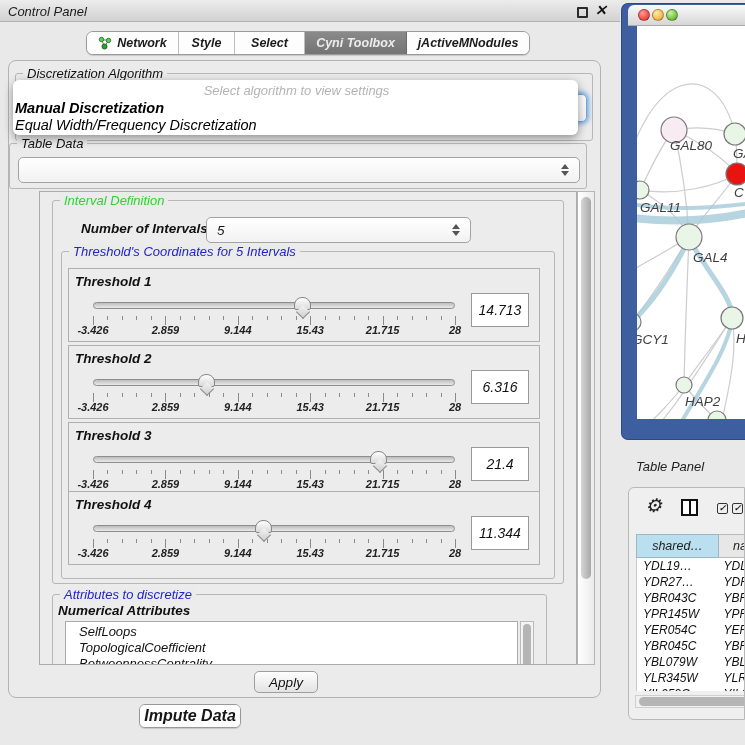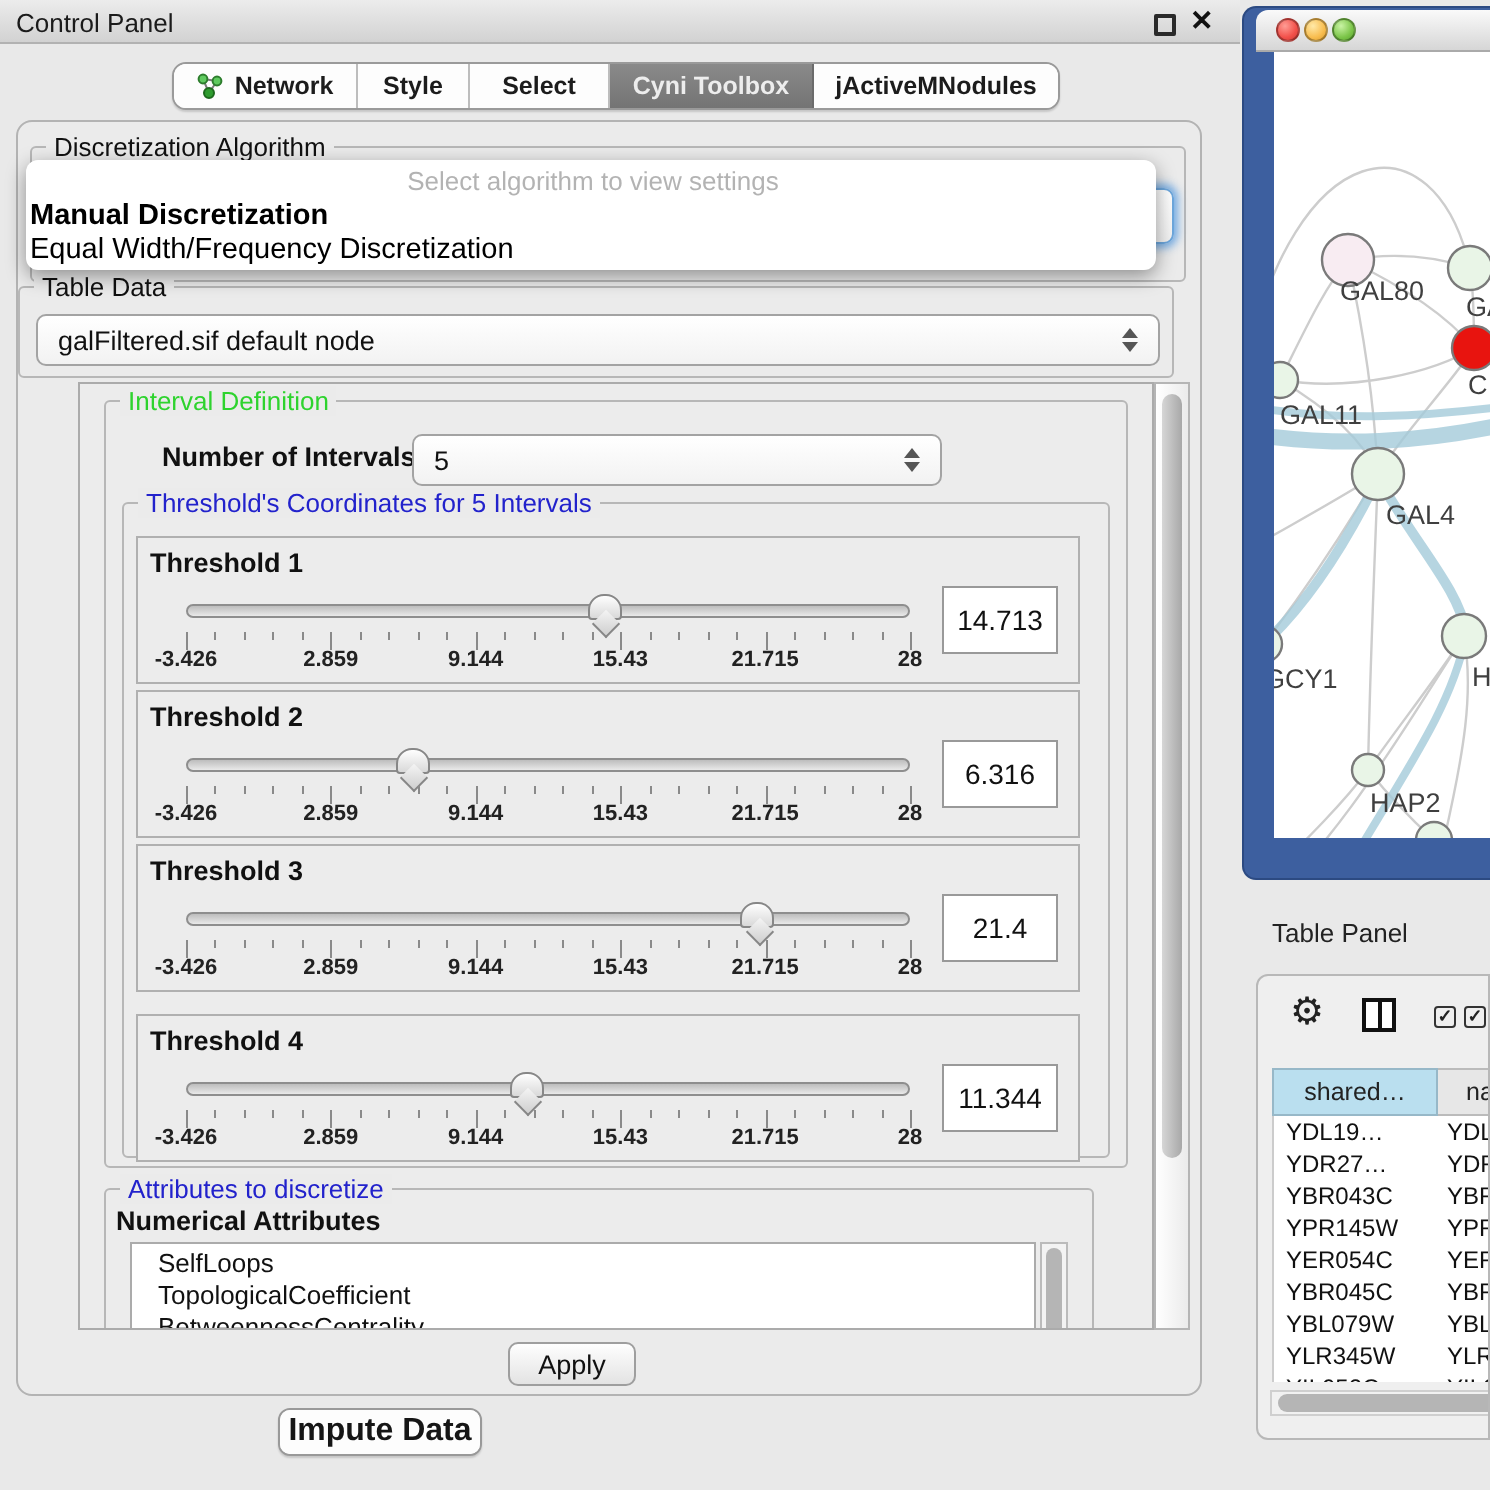--- a/index.html
+++ b/index.html
@@ -1,18 +1,18 @@
 <!DOCTYPE html>
 <html><head>
 <meta charset="utf-8">
 <style>
   * { margin:0; padding:0; box-sizing:border-box; }
   html,body { width:745px; height:745px; }
   body { font-family:"Liberation Sans", sans-serif; background:#e9e9e9; }
-  .screen { position:absolute; inset:0; width:745px; height:745px; overflow:hidden; background:#e9e9e9; }
+  .screen { position:absolute; inset:0; width:745px; height:745px; overflow:hidden; background:#e9e9e9;font-style:italic; }
   .abs { position:absolute; }
 
   
   .titlebar { left:0; top:0; width:620px; height:22px;
     background:linear-gradient(#ececec,#d2d2d2); border-bottom:1px solid #b2b2b2; }
   .titlebar .title { position:absolute; left:8px; top:4px; font-size:13px; color:#1b1b1b; }
   .float-icon { position:absolute; left:577px; top:7px; width:11px; height:11px;
     border:2px solid #2a2a2a; border-radius:1px; background:transparent; }
   .close-icon { position:absolute; left:595px; top:2px; font-size:14px; font-weight:bold; color:#111; }
 
@@ -172,21 +172,20 @@
 
   <div class="abs mainpanel">
 
     <div class="group" style="left:6px; top:12px; width:578px; height:68px;">
       <span class="gtitle">Discretization Algorithm</span>
     </div>
 
     <div class="group" style="left:0; top:82px; width:578px; height:46px;">
       <span class="gtitle">Table Data</span>
       <div class="combo" style="left:8px; top:13px; width:562px; height:26px;">
-        <span>galFiltered.sif default node</span>
         <span class="spinner">
             <i class="up"></i>
             <i class="dn"></i>
           </span>
       </div>
     </div>
 
     <div class="scrollwrap abs">
 
       <div class="group" style="left:12px; top:8px; width:512px; height:384px;">
@@ -328,21 +327,21 @@
                 <span style="left: 0%;">-3.426</span>
                 <span style="left: 20%;">2.859</span>
                 <span style="left: 40%;">9.144</span>
                 <span style="left: 60%;">15.43</span>
                 <span style="left: 80%;">21.715</span>
                 <span style="left: 100%;">28</span>
               </div>
             <div class="vbox">21.4</div>
           </div>
 
-          <div class="tbox" style="top:255px;">
+          <div class="tbox" style="top:239px;">
             <span class="tlabel">Threshold 4</span>
             <div class="track">
                 <div class="sl-thumb" style="left: calc(46.9993% - 8px);"></div>
               </div>
             <div class="ticks">
                 <i style="left: 0%; height: 9px;"></i>
                 <i style="left: 4%; height: 4px;"></i>
                 <i style="left: 8%; height: 4px;"></i>
                 <i style="left: 12%; height: 4px;"></i>
                 <i style="left: 16%; height: 4px;"></i>

